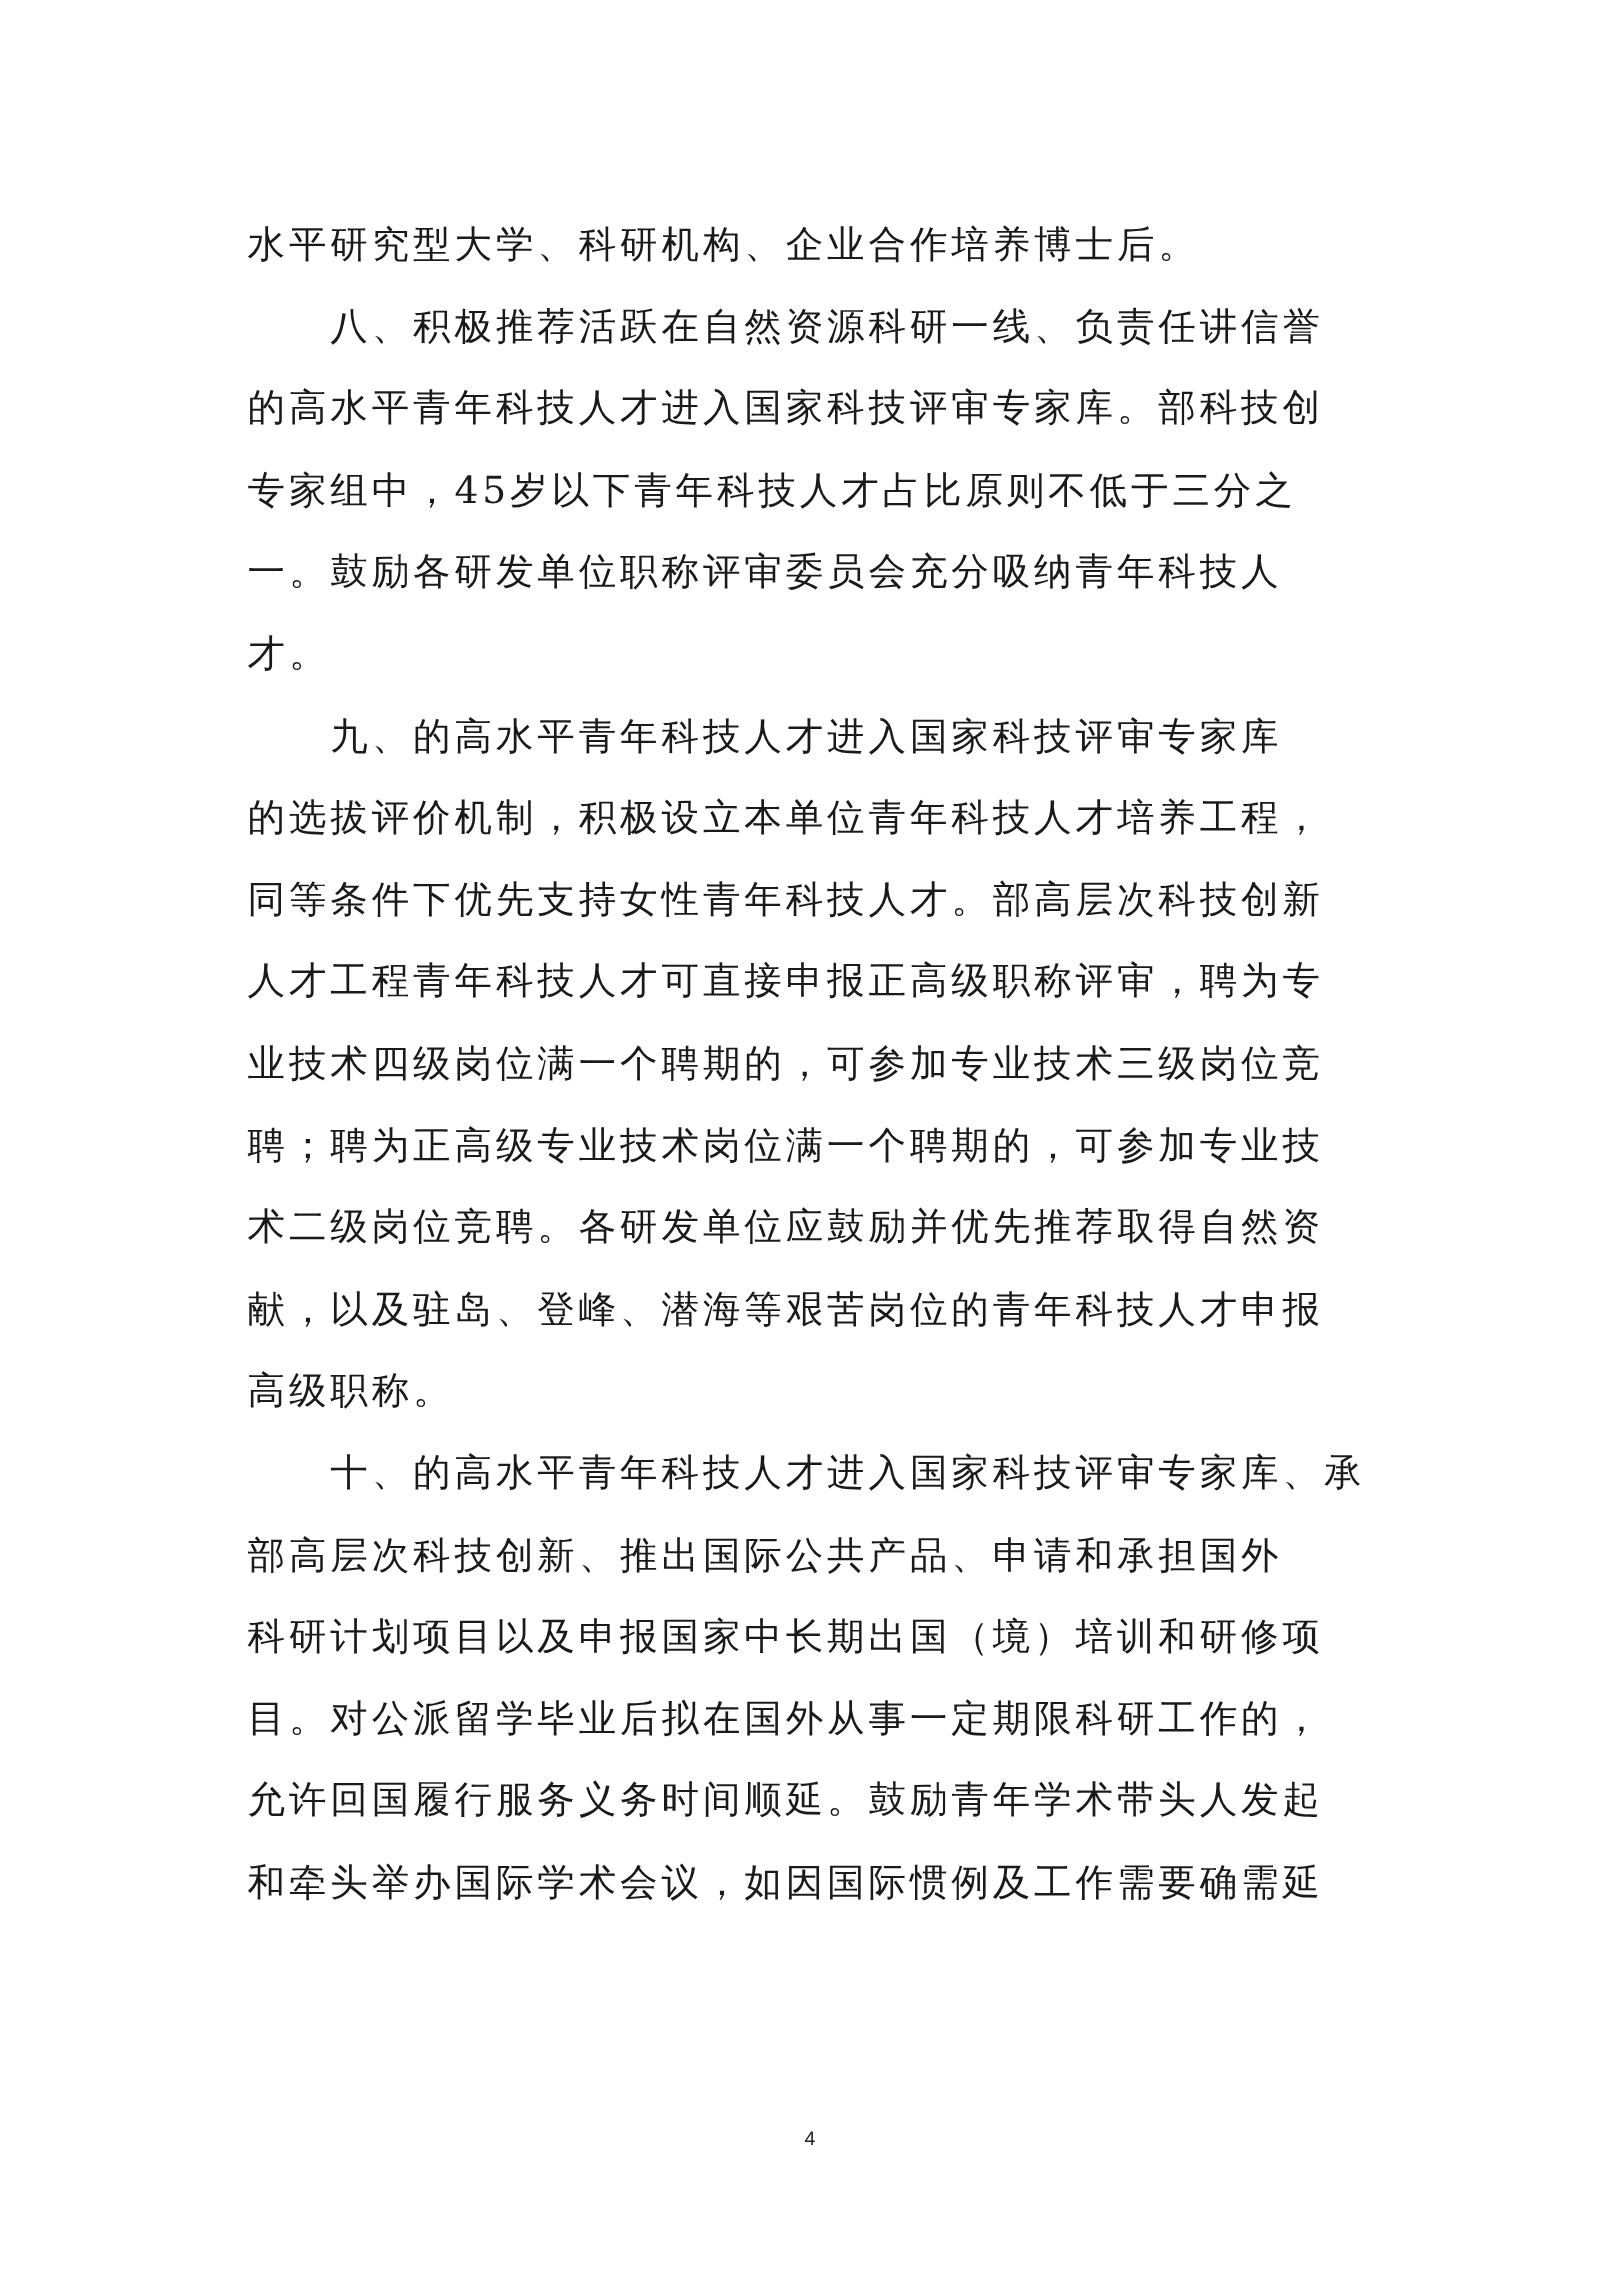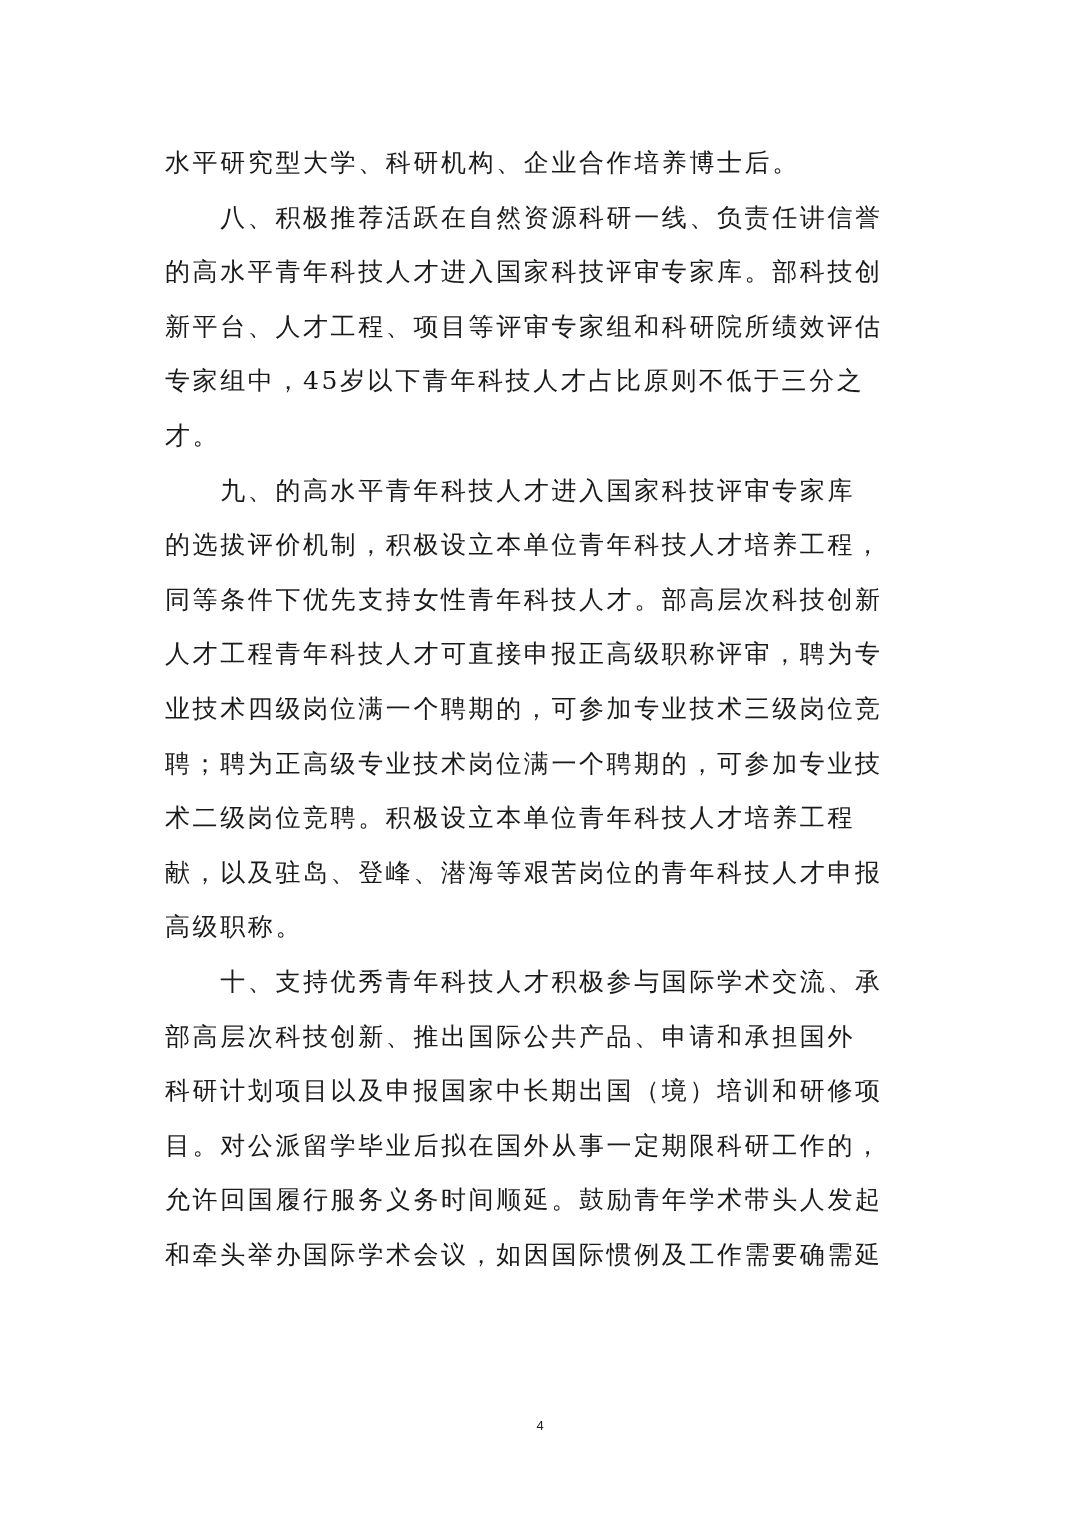--- a/index.html
+++ b/index.html
@@ -48,33 +48,33 @@
   }
 </style>
 </head>
 <body>
 
 <div class="page">
   <div class="content">
     <div class="line">水平研究型大学、科研机构、企业合作培养博士后。</div>
     <div class="line">　　八、积极推荐活跃在自然资源科研一线、负责任讲信誉</div>
     <div class="line">的高水平青年科技人才进入国家科技评审专家库。部科技创</div>
-    <div class="line">新平台、人才工程、项目等评审专家组和科研院所绩效评估</div>
     <div class="line">专家组中，45岁以下青年科技人才占比原则不低于三分之</div>
+    <div class="line">一。鼓励各研发单位职称评审委员会充分吸纳青年科技人</div>
     <div class="line">才。</div>
     <div class="line">　　九、的高水平青年科技人才进入国家科技评审专家库</div>
     <div class="line">的选拔评价机制，积极设立本单位青年科技人才培养工程，</div>
     <div class="line">同等条件下优先支持女性青年科技人才。部高层次科技创新</div>
     <div class="line">人才工程青年科技人才可直接申报正高级职称评审，聘为专</div>
     <div class="line">业技术四级岗位满一个聘期的，可参加专业技术三级岗位竞</div>
     <div class="line">聘；聘为正高级专业技术岗位满一个聘期的，可参加专业技</div>
-    <div class="line">术二级岗位竞聘。积极设立本单位青年科技人才培养工程</div>
+    <div class="line">术二级岗位竞聘。各研发单位应鼓励并优先推荐取得自然资</div>
     <div class="line">献，以及驻岛、登峰、潜海等艰苦岗位的青年科技人才申报</div>
     <div class="line">高级职称。</div>
-    <div class="line">　　十、支持优秀青年科技人才积极参与国际学术交流、承</div>
+    <div class="line">　　十、的高水平青年科技人才进入国家科技评审专家库、承</div>
     <div class="line">部高层次科技创新、推出国际公共产品、申请和承担国外</div>
     <div class="line">科研计划项目以及申报国家中长期出国（境）培训和研修项</div>
     <div class="line">目。对公派留学毕业后拟在国外从事一定期限科研工作的，</div>
     <div class="line">允许回国履行服务义务时间顺延。鼓励青年学术带头人发起</div>
     <div class="line">和牵头举办国际学术会议，如因国际惯例及工作需要确需延</div>
   </div>
   <div class="page-number">4</div>
 </div>
 
 </body></html>

